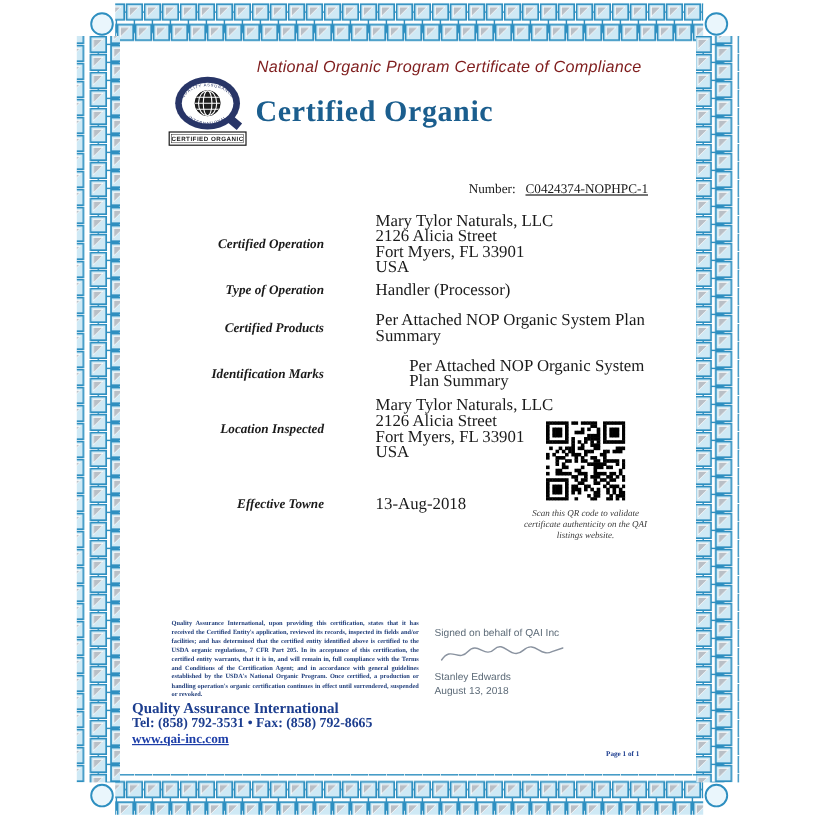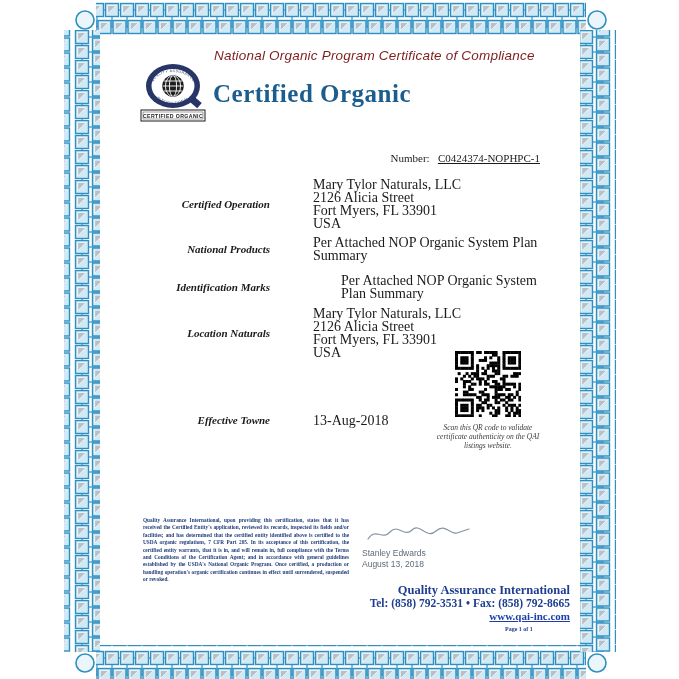--- a/index.html
+++ b/index.html
@@ -43,21 +43,21 @@
   
   .legal{
     left:143px;top:517px;width:206px;text-align:justify;
     font-size:5.3px;line-height:7.4px;font-weight:bold;color:#23407c;
   }
   
   .sig-block{left:362px;top:522px;width:170px;font-family:"Liberation Sans", sans-serif;
     font-size:8.5px;color:#5d6b78;line-height:11px;}
   .sig-scribble{margin:3px 0 2px 4px;}
   
-  .footer{left:110px;top:584px;width:460px;text-align:right;color:#1d3e8f;}
+  .footer{left:110px;top:584px;width:460px;text-align:left;color:#1d3e8f;}
   .footer .f-org{font-weight:bold;font-size:12.5px;line-height:13px;}
   .footer .f-addr{font-weight:bold;font-size:12px;line-height:13px;}
   .footer .f-tel{font-weight:bold;font-size:11.5px;line-height:13px;}
   .footer .f-web{font-weight:bold;font-size:11px;line-height:13px;}
   .footer .f-web a{color:#1d3ea8;text-decoration:underline;cursor:pointer;}
   .page-num{left:505px;top:626px;font-size:6px;font-weight:bold;color:#1d3e8f;}
 </style>
 </head>
 <body>
 
@@ -147,37 +147,43 @@
   <div class="frow gap-lg">
     <div class="flabel">Certified Operation</div>
     <div class="fvals">
       <div>Mary Tylor Naturals, LLC</div>
       <div>2126 Alicia Street</div>
       <div>Fort Myers, FL 33901</div>
       <div>USA</div>
     </div>
   </div>
 
-
   <div class="frow gap-md">
-    <div class="flabel">National Products</div>
+    <div class="flabel">Type of Operation</div>
+    <div class="fvals">
+      <div>Handler (Processor)</div>
+    </div>
+  </div>
+
+  <div class="frow gap-md">
+    <div class="flabel">Certified Products</div>
     <div class="fvals">
       <div>Per Attached NOP Organic System Plan Summary</div>
     </div>
   </div>
 
   <div class="frow gap-sm">
     <div class="flabel">Identification Marks</div>
     <div class="fvals">
       <div>Per Attached NOP Organic System Plan Summary</div>
     </div>
   </div>
 
   <div class="frow">
-    <div class="flabel">Location Naturals</div>
+    <div class="flabel">Location Inspected</div>
     <div class="fvals">
       <div>Mary Tylor Naturals, LLC</div>
       <div>2126 Alicia Street</div>
       <div>Fort Myers, FL 33901</div>
       <div>USA</div>
     </div>
   </div>
 </div>
 
 <div class="abs effective-row">
@@ -488,20 +494,21 @@
       <rect x="10.56" y="63.36" width="3" height="3" fill="#000"></rect>
       <rect x="13.20" y="63.36" width="3" height="3" fill="#000"></rect>
       <rect x="15.84" y="63.36" width="3" height="3" fill="#000"></rect>
     </svg>
 </div>
 <div class="abs qr-caption">Scan this QR code to validate certificate authenticity on the QAI listings website.</div>
 
 <div class="abs legal">Quality Assurance International, upon providing this certification, states that it has received the Certified Entity's application, reviewed its records, inspected its fields and/or facilities; and has determined that the certified entity identified above is certified to the USDA organic regulations, 7 CFR Part 205. In its acceptance of this certification, the certified entity warrants, that it is in, and will remain in, full compliance with the Terms and Conditions of the Certification Agent; and in accordance with general guidelines established by the USDA's National Organic Program. Once certified, a production or handling operation's organic certification continues in effect until surrendered, suspended or revoked.</div>
 
 <div class="abs sig-block">
+  <div>Signed on behalf of QAI Inc</div>
   <svg class="sig-scribble" width="110" height="18">
     <path d="M2,14 C10,2 16,16 24,7 S38,13 46,5 S60,15 70,6 S84,12 94,7 L103,4" fill="none" stroke="#8a93a0" stroke-width="1.2" stroke-linecap="round"></path>
   </svg>
   <div>Stanley Edwards</div>
   <div>August 13, 2018</div>
 </div>
 
 <div class="abs footer">
   <div class="f-org">Quality Assurance International</div>
   <div class="f-tel">Tel: (858) 792-3531  •  Fax: (858) 792-8665</div>

